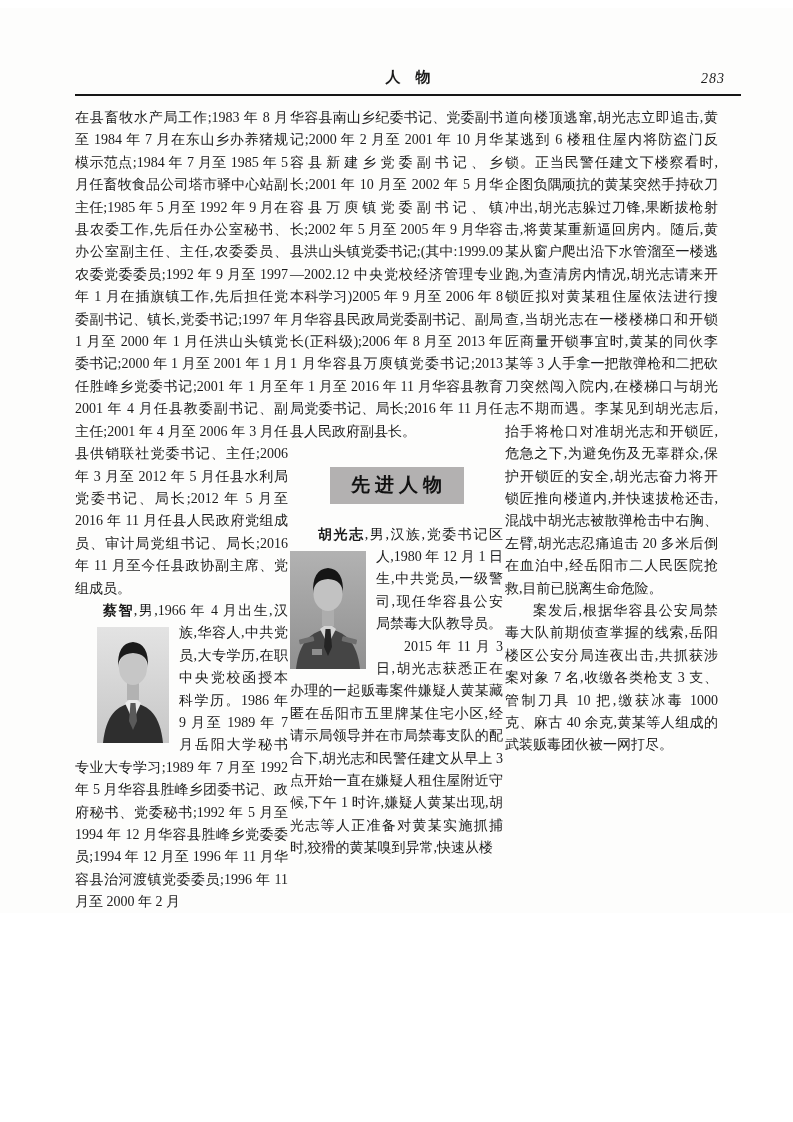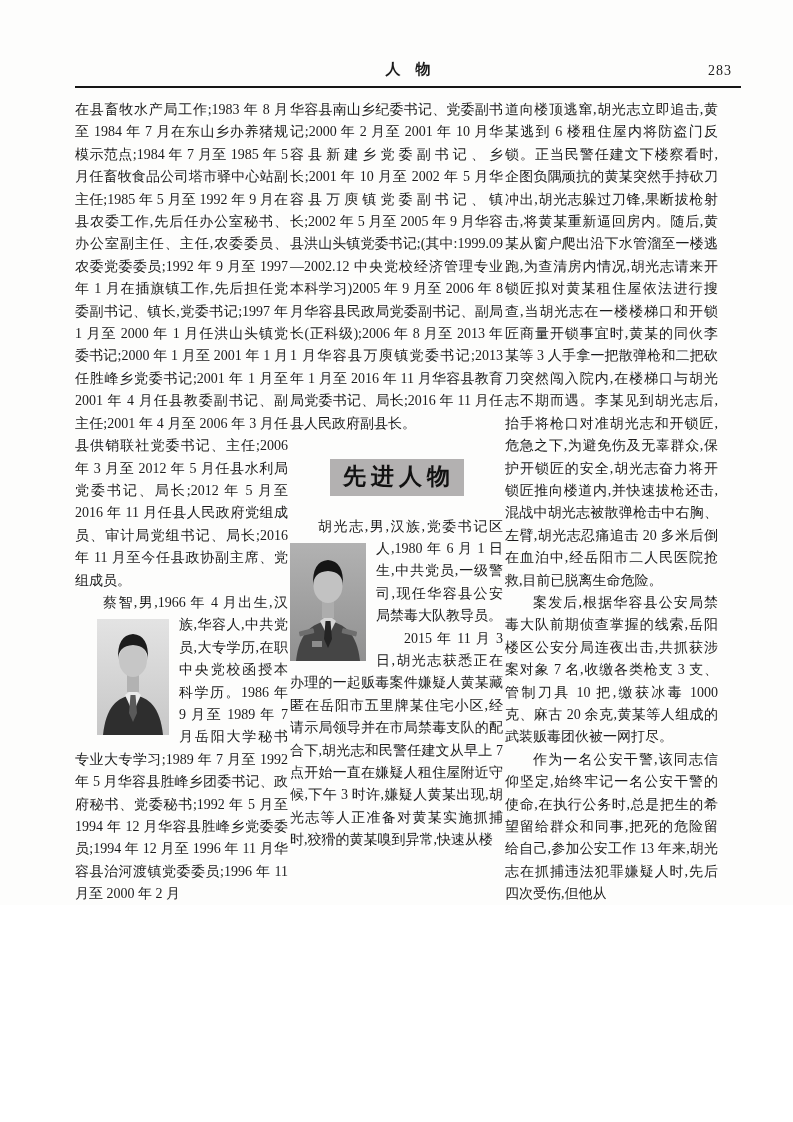--- a/index.html
+++ b/index.html
@@ -1,46 +1,46 @@
 <!DOCTYPE html>
 <html><head>
 <meta charset="utf-8">
 <style>
   * { margin:0; padding:0; box-sizing:border-box; }
   html,body { background:#ffffff; }
   body { font-family:"Liberation Serif", serif; }
   .page {
-    position:relative; width:793px; height:905px; margin:0 auto;
+    position:relative; width:793px; height:905px; margin:8px auto;
     background:#fdfdfc; color:#1b1b1b; overflow:hidden;
   }
   .inner { position:absolute; left:75px; top:58px; width:666px; }
   .header { position:relative; height:30px; border-bottom:2px solid #161616; }
   .header-title {
     position:absolute; left:50%; transform:translateX(-50%); bottom:7px;
     font-weight:bold; font-size:15px;
   }
   .page-number {
-    position:absolute; right:9px; bottom:7px; font-size:14px; letter-spacing:1px;
+    position:absolute; right:16px; bottom:7px; font-size:14px; letter-spacing:1px;font-style:italic;
   }
   .columns { display:flex; gap:2px; margin-top:11px; }
   .col { width:213px; font-size:14px; line-height:22.4px; text-align:justify; }
   .col p { margin:0; }
   p.indent { text-indent:2em; }
-  .name { font-weight:normal; }
+  .name { font-weight:bold; }
   .photo {
     float:left; background:#cfcfcf; box-shadow:0 0 0 1px #9a9a9a inset;
   }
   .photo svg { display:block; width:100%; height:100%; }
   .photo-1 { width:72px; height:116px; margin:5px 10px 2px 22px; }
   .photo-2 { width:76px; height:118px; margin:5px 10px 2px 0; }
   .section-box {
     width:134px; margin:24px auto 20px; padding:7px 0;
     background:#b3b1b1; color:#111;
     text-align:center; text-indent:0;
-    font-weight:bold; font-size:23px; letter-spacing:5px;
+    font-weight:bold; font-size:19px; letter-spacing:5px;
   }
   .section-box span { margin-left:5px; } 
 </style>
 </head>
 <body>
 
 <div class="page">
   <div class="inner">
 
     <div class="header">
@@ -86,25 +86,24 @@
                <rect x="32" y="57" width="12" height="18" fill="#adadad"></rect>
                <path d="M6 118 C9 90 22 80 38 78 C54 80 67 90 70 118 Z" fill="#454545"></path>
                <rect x="9" y="87" width="15" height="5" rx="1" fill="#6e6e6e" transform="rotate(-14 16 89)"></rect>
                <rect x="52" y="87" width="15" height="5" rx="1" fill="#6e6e6e" transform="rotate(14 60 89)"></rect>
                <path d="M30 78 L38 94 L46 78 L42 75 L34 75 Z" fill="#d4d4d4"></path>
                <path d="M35.5 78 L40.5 78 L42 96 L38 105 L34 96 Z" fill="#242424"></path>
                <rect x="22" y="98" width="10" height="6" fill="#8d8d8d"></rect>
                <ellipse cx="38" cy="43" rx="14.5" ry="17" fill="#c2c2c2"></ellipse>
                <path d="M23 43 Q22 18 38 17 Q54 18 53 43 Q53 29 38 28 Q23 29 23 43 Z" fill="#151515"></path>
              </svg>
-            </span><span>区人,1980 年 6 月 1 日生,中共党员,一级警司,现任华容县公安局禁毒大队教导员。</span></p>
-        <p class="indent">2015 年 11 月 3 日,胡光志获悉正在办理的一起贩毒案件嫌疑人黄某藏匿在岳阳市五里牌某住宅小区,经请示局领导并在市局禁毒支队的配合下,胡光志和民警任建文从早上 7 点开始一直在嫌疑人租住屋附近守候,下午 3 时许,嫌疑人黄某出现,胡光志等人正准备对黄某实施抓捕时,狡猾的黄某嗅到异常,快速从楼</p>
+            </span><span>区人,1980 年 12 月 1 日生,中共党员,一级警司,现任华容县公安局禁毒大队教导员。</span></p>
+        <p class="indent">2015 年 11 月 3 日,胡光志获悉正在办理的一起贩毒案件嫌疑人黄某藏匿在岳阳市五里牌某住宅小区,经请示局领导并在市局禁毒支队的配合下,胡光志和民警任建文从早上 3 点开始一直在嫌疑人租住屋附近守候,下午 1 时许,嫌疑人黄某出现,胡光志等人正准备对黄某实施抓捕时,狡猾的黄某嗅到异常,快速从楼</p>
       </div>
 
       <div class="col">
         <p>道向楼顶逃窜,胡光志立即追击,黄某逃到 6 楼租住屋内将防盗门反锁。正当民警任建文下楼察看时,企图负隅顽抗的黄某突然手持砍刀冲出,胡光志躲过刀锋,果断拔枪射击,将黄某重新逼回房内。随后,黄某从窗户爬出沿下水管溜至一楼逃跑,为查清房内情况,胡光志请来开锁匠拟对黄某租住屋依法进行搜查,当胡光志在一楼楼梯口和开锁匠商量开锁事宜时,黄某的同伙李某等 3 人手拿一把散弹枪和二把砍刀突然闯入院内,在楼梯口与胡光志不期而遇。李某见到胡光志后,抬手将枪口对准胡光志和开锁匠,危急之下,为避免伤及无辜群众,保护开锁匠的安全,胡光志奋力将开锁匠推向楼道内,并快速拔枪还击,混战中胡光志被散弹枪击中右胸、左臂,胡光志忍痛追击 20 多米后倒在血泊中,经岳阳市二人民医院抢救,目前已脱离生命危险。</p>
-        <p class="indent">案发后,根据华容县公安局禁毒大队前期侦查掌握的线索,岳阳楼区公安分局连夜出击,共抓获涉案对象 7 名,收缴各类枪支 3 支、管制刀具 10 把,缴获冰毒 1000 克、麻古 20 余克,黄某等人组成的武装贩毒团伙被一网打尽。</p>
-        <p class="indent">作为一名公安干警,该同志信仰坚定,始终牢记一名公安干警的使命,在执行公务时,总是把生的希望留给群众和同事,把死的危险留给自己,参加公安工作 13 年来,胡光志在抓捕违法犯罪嫌疑人时,先后四次受伤,但他从</p>
+        <p class="indent">案发后,根据华容县公安局禁毒大队前期侦查掌握的线索,岳阳楼区公安分局连夜出击,共抓获涉案对象 7 名,收缴各类枪支 3 支、管制刀具 10 把,缴获冰毒 1000 克、麻古 40 余克,黄某等人组成的武装贩毒团伙被一网打尽。</p>
       </div>
 
     </div>
   </div>
 </div>
 
 </body></html>

